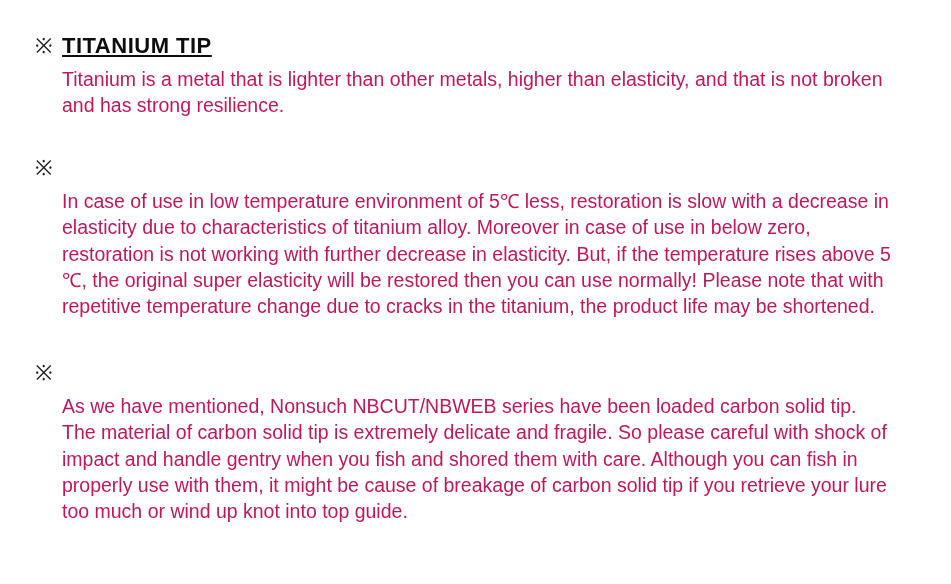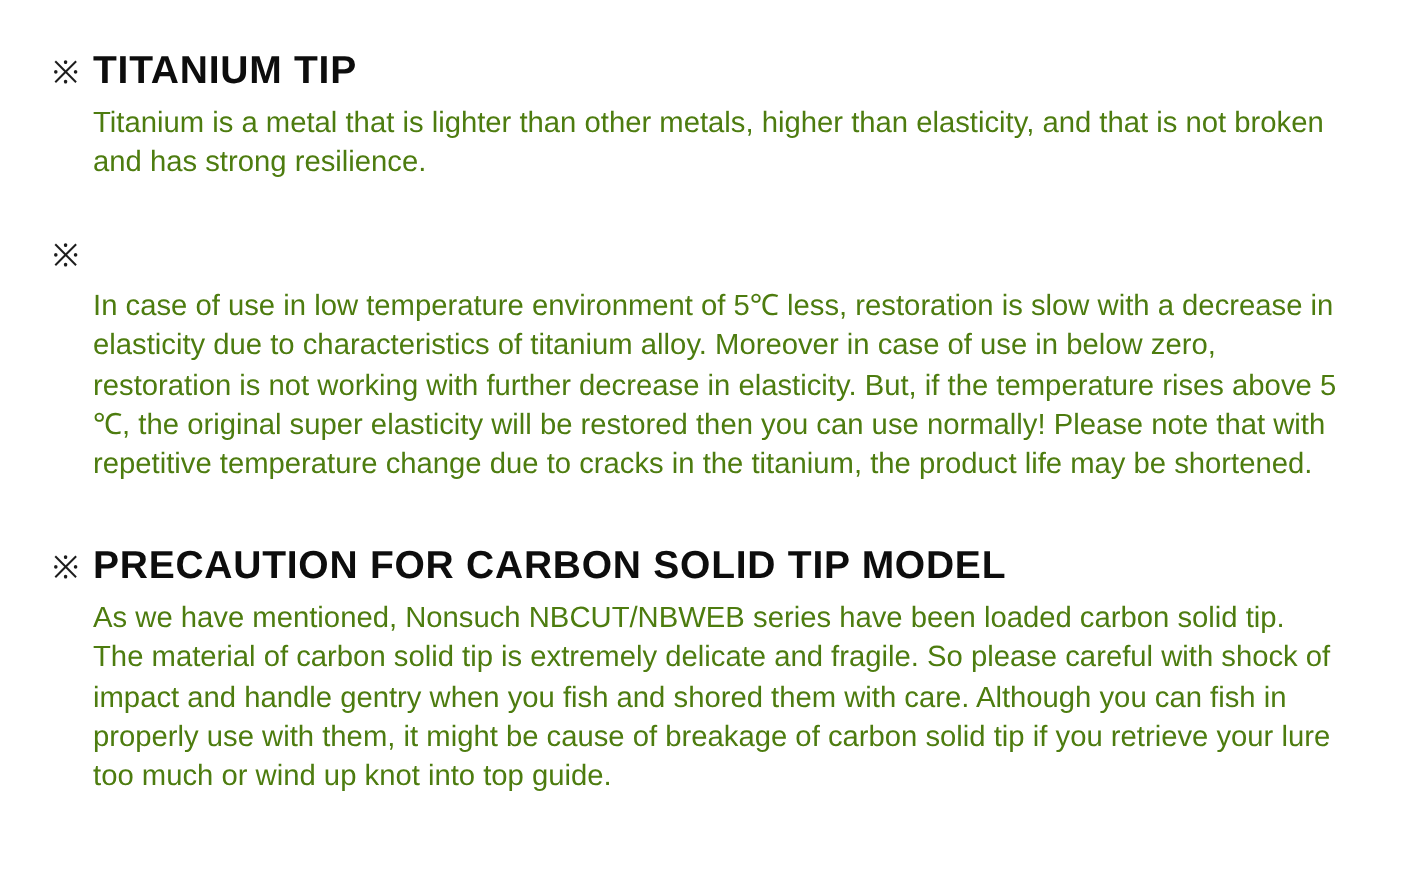--- a/index.html
+++ b/index.html
@@ -30,33 +30,34 @@
   }
   .marker {
     flex: 0 0 27px;
     width: 27px;
     font-size: 21px;
     font-weight: 400;
     color: #1c1c1c;
   }
   .title {
     margin: 0;
-    font-size: 26px;
+    font-size: 22px;
     font-weight: 700;
     letter-spacing: 0.5px;
     color: #0d0d0d;
     line-height: 26px;
     white-space: nowrap;
+    text-decoration: underline;
   }
   .body-text {
     margin: 7px 0 0 27px;
     width: 862px;
     font-size: 19.5px;
     line-height: 26.4px;
-    color: #4d7c0f;
+    color: #be185d;
     white-space: pre-line;
   }
 </style>
 </head>
 <body>
 
 <div class="doc">
 
   <div class="section">
     <div class="heading-row">
@@ -74,21 +75,20 @@
     <p class="body-text">In case of use in low temperature environment of 5℃ less, restoration is slow with a decrease in
 elasticity due to characteristics of titanium alloy. Moreover in case of use in below zero,
 restoration is not working with further decrease in elasticity. But, if the temperature rises above 5
 ℃, the original super elasticity will be restored then you can use normally! Please note that with
 repetitive temperature change due to cracks in the titanium, the product life may be shortened.</p>
   </div>
 
   <div class="section third">
     <div class="heading-row">
       <span class="marker">※</span>
-      <h2 class="title">PRECAUTION FOR CARBON SOLID TIP MODEL</h2>
     </div>
     <p class="body-text">As we have mentioned, Nonsuch NBCUT/NBWEB series have been loaded carbon solid tip.
 The material of carbon solid tip is extremely delicate and fragile. So please careful with shock of
 impact and handle gentry when you fish and shored them with care. Although you can fish in
 properly use with them, it might be cause of breakage of carbon solid tip if you retrieve your lure
 too much or wind up knot into top guide.</p>
   </div>
 
 </div>
 

